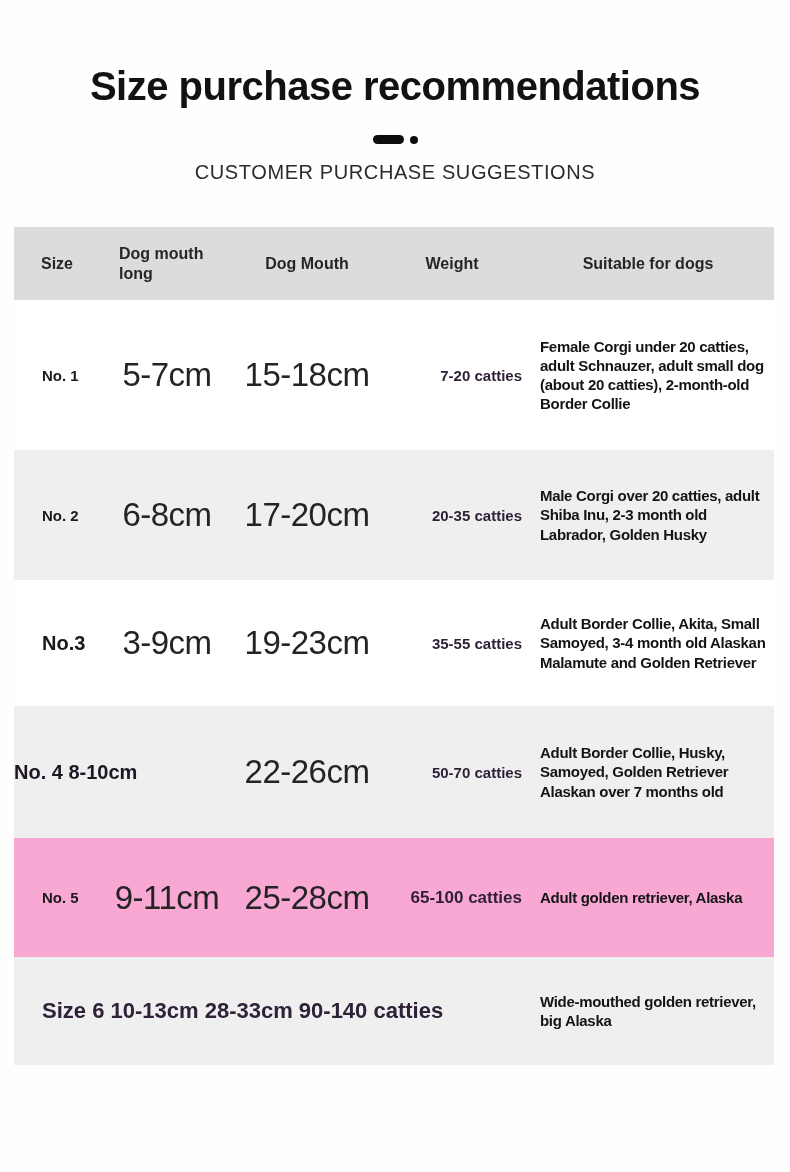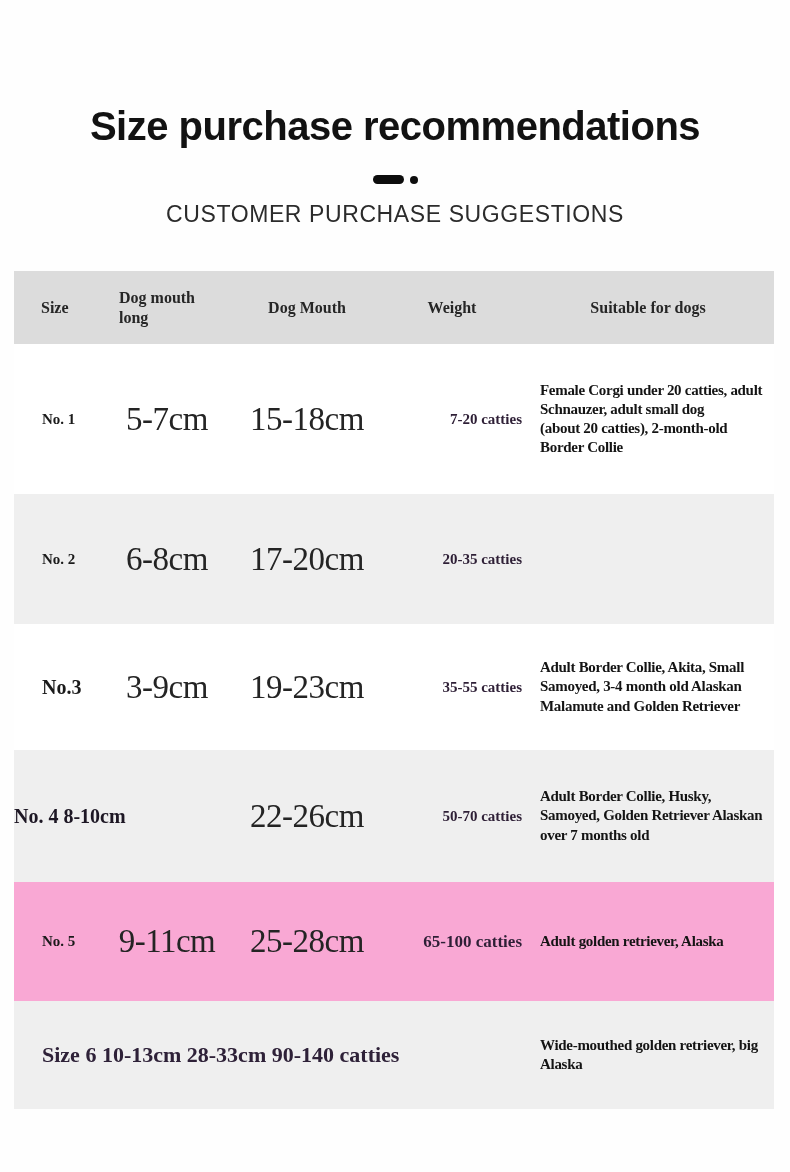--- a/index.html
+++ b/index.html
@@ -10,21 +10,21 @@
   }
   .page {
     position: relative;
     width: 790px;
     height: 1172px;
     background: #fefefe;
     overflow: hidden;
   }
   .page-title {
     margin: 0;
-    padding-top: 104px;
+    padding-top: 64px;
     text-align: center;
     font-size: 40px;
     font-weight: 700;
     color: #121212;
     letter-spacing: -0.5px;
   }
   .divider {
     margin-top: 26px;
     display: flex;
     align-items: center;
@@ -39,30 +39,29 @@
   }
   .divider-dot {
     width: 8px;
     height: 8px;
     border-radius: 50%;
     background: #0d0d0d;
   }
   .page-subtitle {
     margin-top: 17px;
     text-align: center;
-    font-size: 23px;
+    font-size: 20px;
     font-weight: 400;
     color: #2b2b2b;
     letter-spacing: 0.6px;
   }
   
   .size-table {
     margin: 43px 16px 0 14px;
     width: 760px;
-    font-family: Liberation Serif, serif;
   }
   .trow {
     display: grid;
     grid-template-columns: 88px 130px 150px 140px 1fr;
     align-items: center;
   }
   .trow--header   { min-height: 73px;  background: #dcdcdc; }
   .trow--r1       { min-height: 150px; background: #ffffff; }
   .trow--r2       { min-height: 130px; background: #efefef; }
   .trow--r3       { min-height: 126px; background: #ffffff; }
@@ -160,20 +159,21 @@
       <div class="cell cell--weight">7-20 catties</div>
       <div class="cell cell--suitable">Female Corgi under 20 catties, adult Schnauzer, adult small dog
 (about 20 catties), 2-month-old Border Collie</div>
     </div>
 
     <div class="trow trow--r2">
       <div class="cell cell--size">No. 2</div>
       <div class="cell cell--cm">6-8cm</div>
       <div class="cell cell--cm">17-20cm</div>
       <div class="cell cell--weight">20-35 catties</div>
+      <div class="cell cell--suitable">Male Corgi over 20 catties, adult Shiba Inu, 2-3 month old Labrador, Golden Husky</div>
     </div>
 
     <div class="trow trow--r3">
       <div class="cell cell--size cell--size-big">No.3</div>
       <div class="cell cell--cm">3-9cm</div>
       <div class="cell cell--cm">19-23cm</div>
       <div class="cell cell--weight">35-55 catties</div>
       <div class="cell cell--suitable">Adult Border Collie, Akita, Small Samoyed, 3-4 month old Alaskan Malamute and Golden Retriever</div>
     </div>
 

